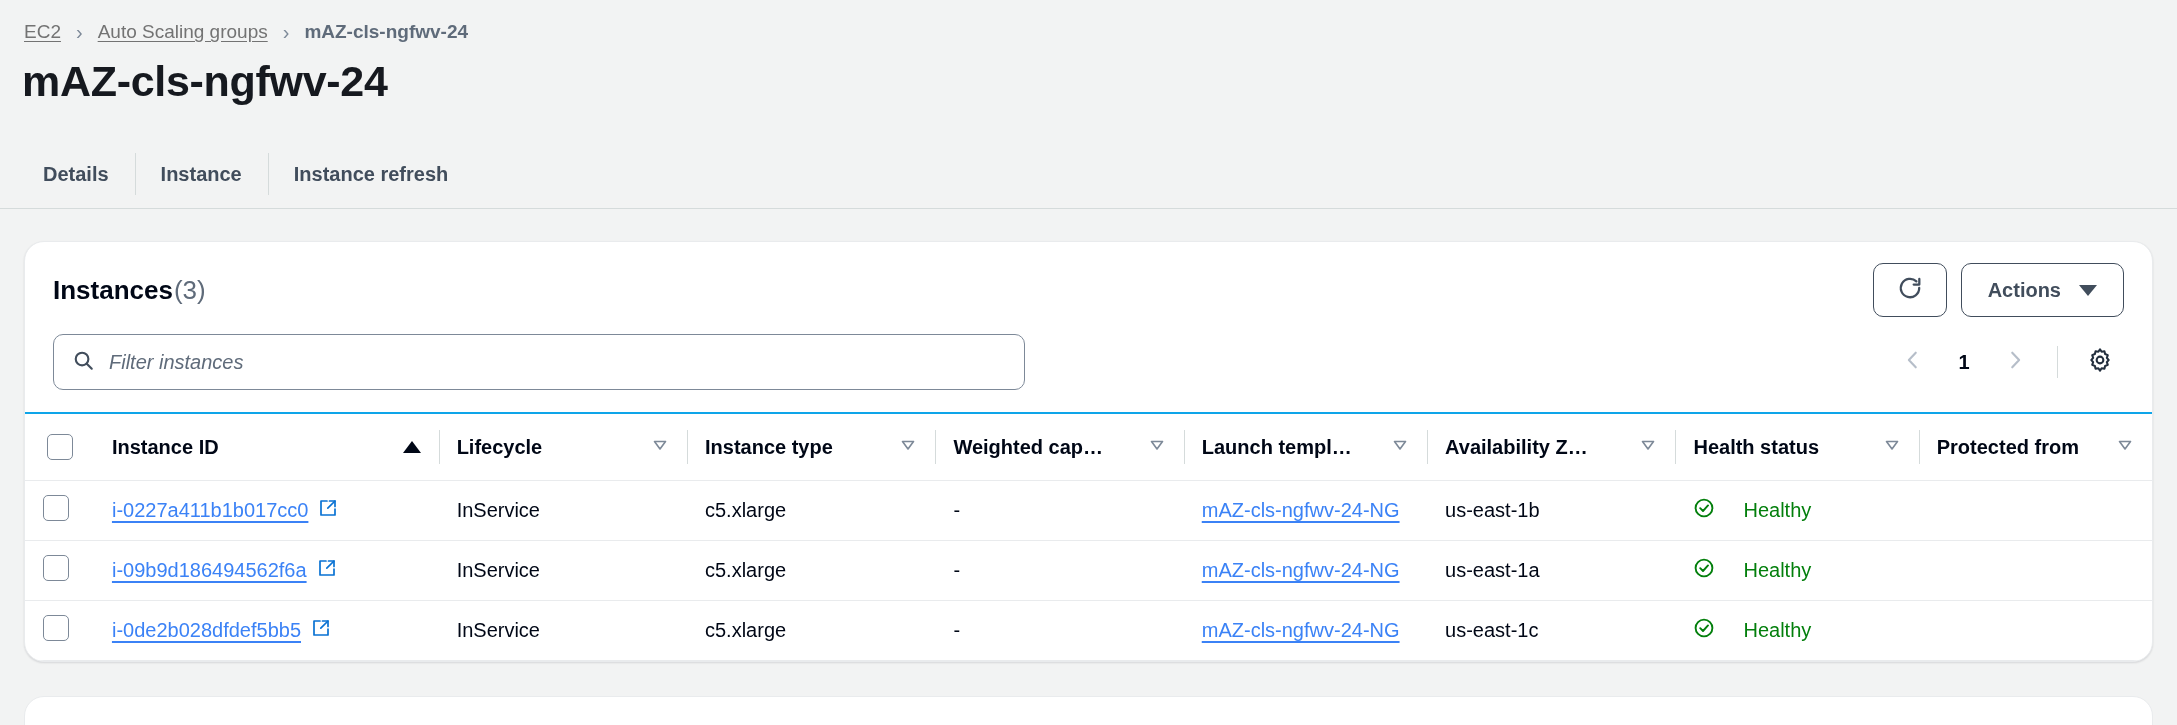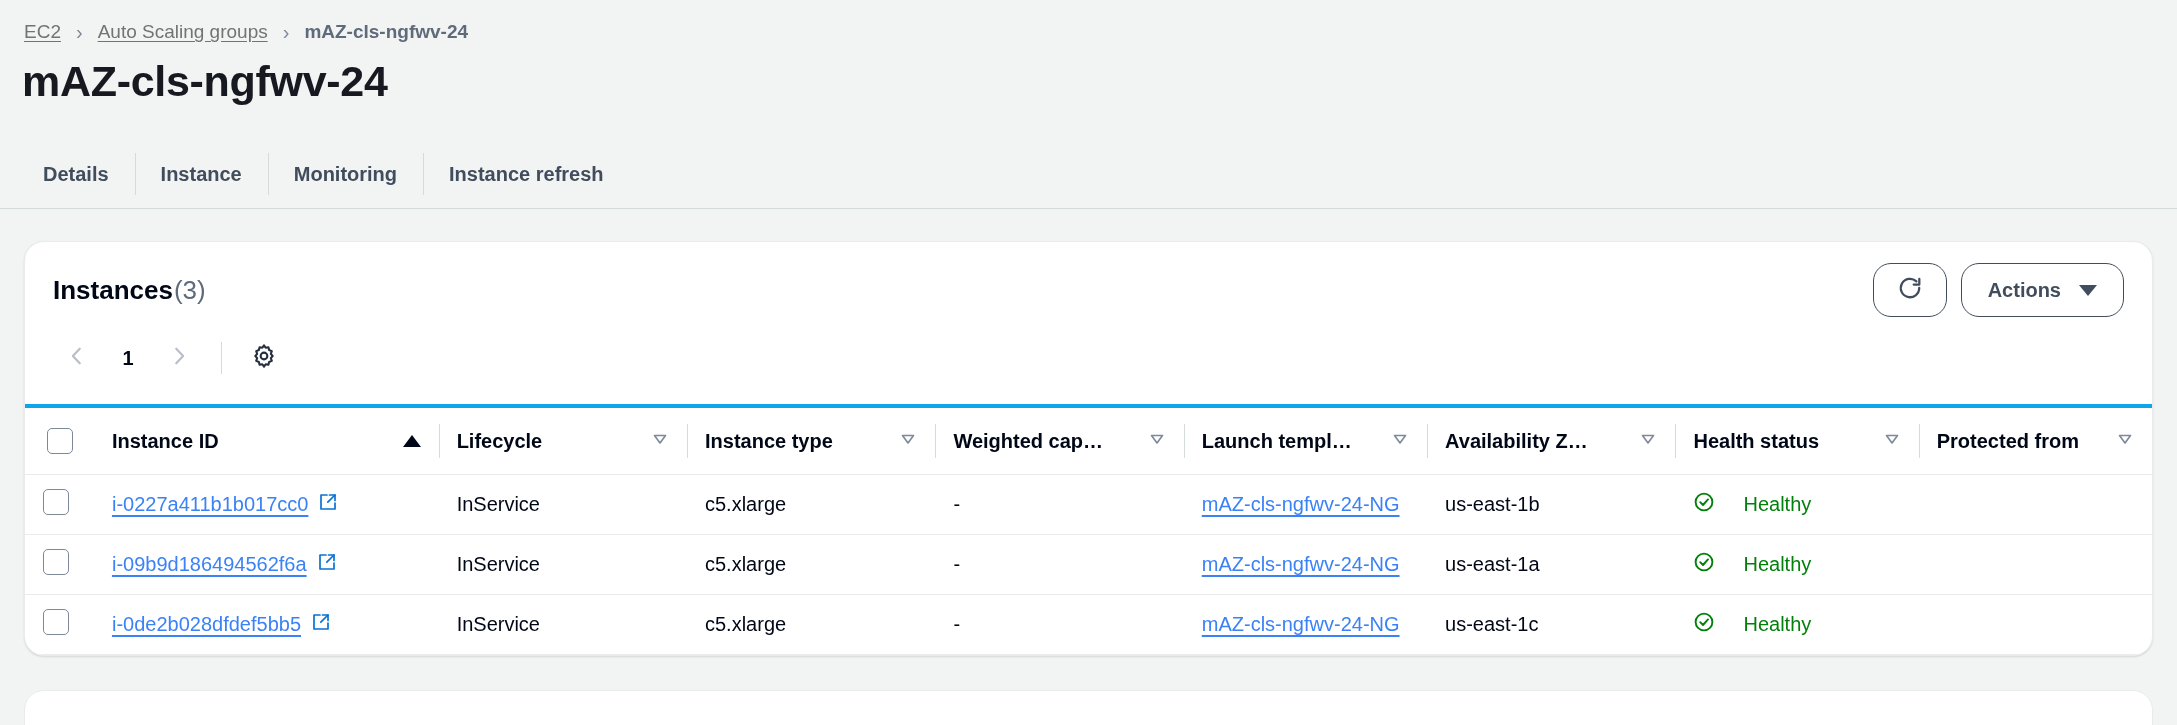--- a/index.html
+++ b/index.html
@@ -136,21 +136,21 @@
   }
 
   .header-actions {
     display: flex;
     align-items: center;
     gap: 14px;
   }
   .btn {
     border: 1px solid #414d5c;
     background: #ffffff;
-    border-radius: 18px;
+    border-radius: 10px;
     color: #414d5c;
     font-family: "Liberation Sans", sans-serif;
     font-size: 20px;
     font-weight: 700;
     cursor: pointer;
     display: flex;
     align-items: center;
     justify-content: center;
   }
   .btn-icon {
@@ -238,21 +238,21 @@
     width: 100%;
     border-collapse: collapse;
     table-layout: fixed;
   }
   table.instances th {
     text-align: left;
     font-size: 20px;
     font-weight: 700;
     color: #000716;
     background: #ffffff;
-    border-top: 4px solid #0ea5e9;
+    border-top: 2px solid #0ea5e9;
     border-bottom: 1px solid #e9ebed;
     height: 66px;
     padding: 0;
     vertical-align: middle;
   }
   .th-inner {
     display: flex;
     align-items: center;
     justify-content: space-between;
     gap: 8px;
@@ -354,23 +354,20 @@
 
   <div class="tabs-wrap">
     <div class="tabs">
       <div class="tab">
         <span>Details</span>
       </div>
       <div class="tab">
         <span>Instance</span>
       </div>
       <div class="tab">
-        <span>Monitoring</span>
-      </div>
-      <div class="tab">
         <span>Instance refresh</span>
       </div>
     </div>
   </div>
 
   <section class="card">
 
     <div class="card-header">
       <div class="card-title">
         <span>Instances</span>
@@ -388,20 +385,29 @@
         </button>
 
         <button class="btn btn-actions">
           <span>Actions</span>
           <span class="caret-down"></span>
         </button>
       </div>
     </div>
 
     <div class="filter-row">
+      <div class="search-box">
+        <span>
+          <svg width="23" height="23" viewBox="0 0 24 24" fill="none" stroke="#414d5c" stroke-width="2.2" stroke-linecap="round">
+            <circle cx="10.5" cy="10.5" r="6.6"></circle>
+            <path d="M15.4 15.4 L20.6 20.6"></path>
+          </svg>
+        </span>
+        <input type="text" placeholder="Filter instances" style="">
+      </div>
 
       <div class="pagination">
         <div class="page-arrow">
           <span>
             <svg width="22" height="22" viewBox="0 0 24 24" fill="none" stroke="#b6bec9" stroke-width="2.3" stroke-linecap="round" stroke-linejoin="round">
               <path d="M15 4 L7.5 12 L15 20"></path>
             </svg>
           </span>
         </div>
         <div class="page-num">1</div>

